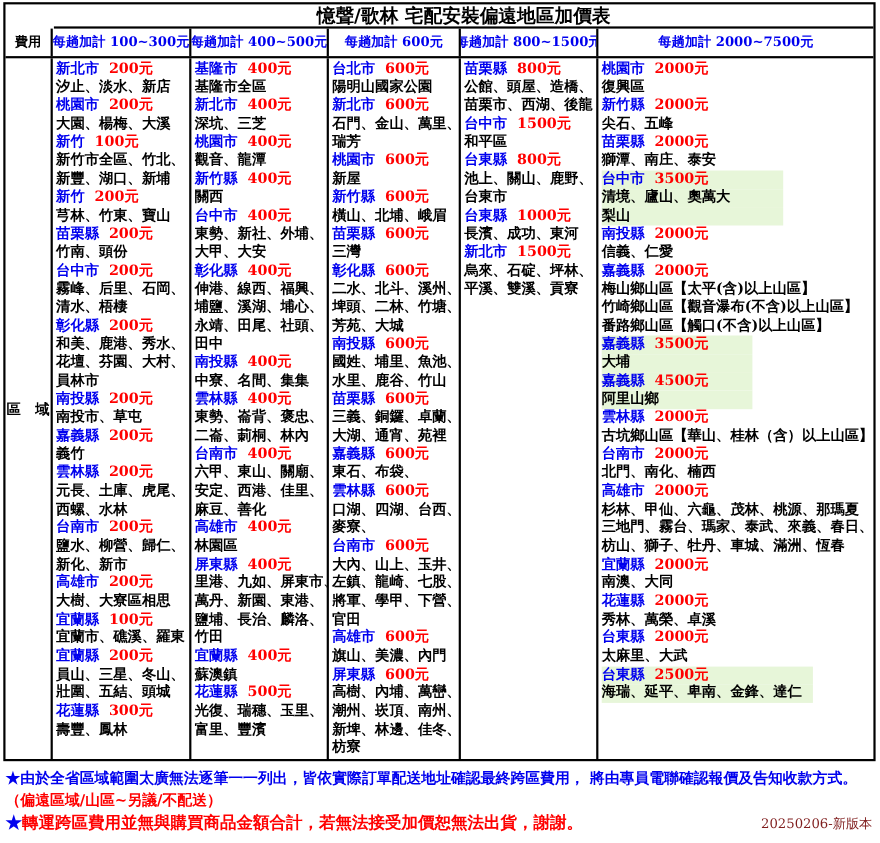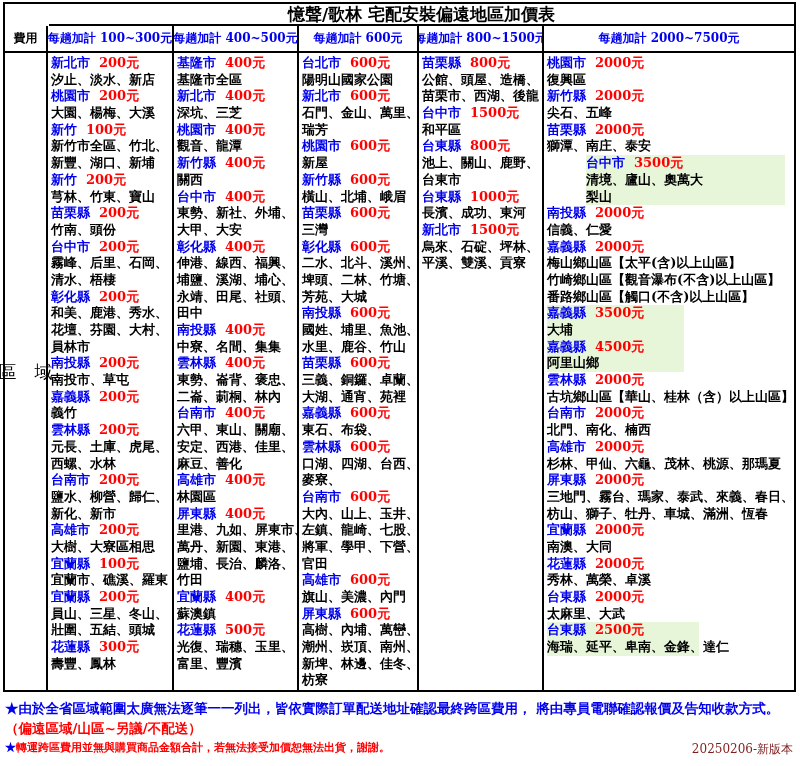--- a/index.html
+++ b/index.html
@@ -9,42 +9,42 @@
   body{width:800px;height:766px;background:#fff;font-family:"DejaVu Serif","Liberation Serif",serif;overflow:hidden;}
   .page{width:800px;height:766px;position:relative;padding:2px 3px 0 3px;}
   .tbl{width:793px;border:2px solid var(--line);}
   .title-row{height:22px;border-bottom:2px solid var(--line);display:flex;align-items:center;justify-content:center;
     font-size:17px;font-weight:bold;color:#000;margin-left:44px;}
   .hdr-row{display:flex;height:27px;border-bottom:2px solid var(--line);}
   .hdr-cell{display:flex;align-items:center;justify-content:center;font-size:12px;font-weight:bold;color:var(--blue);
     border-left:2px solid var(--line);overflow:hidden;white-space:nowrap;}
   .hdr-cell:first-child{border-left:none;color:#000;}
   .body-row{display:flex;height:637px;}
-  .lbl-col{display:flex;align-items:center;justify-content:center;font-size:18px;font-weight:normal;color:#000;white-space:nowrap;}
+  .lbl-col{display:flex;align-items:center;justify-content:center;font-size:13px;font-weight:bold;color:#000;white-space:nowrap;}
   .body-col{border-left:2px solid var(--line);padding:2px 0 0 3px;overflow:hidden;}
   .w-lbl{width:41px;flex:0 0 41px;}
   .w-c1{width:126px;flex:0 0 126px;}
   .w-c2{width:125px;flex:0 0 125px;}
   .w-c3{width:120px;flex:0 0 120px;}
   .w-c4{width:125px;flex:0 0 125px;}
   .w-c5{flex:1 1 auto;}
   .line{height:16.7px;line-height:16.7px;font-size:13px;font-weight:bold;color:#000;white-space:nowrap;}
   .rg{color:var(--blue);}
   .pr{color:var(--red);margin-left:9px;}
   .hl{background:var(--hl);}
-  .hl1{width:199px;margin-left:39px;}
+  .hl1{width:165px;}
   .hl2{width:137px;}
-  .hl3{width:152px;}
+  .hl3{width:192px;}
   .notes{padding:6px 2px 0 2px;}
   .note{font-size:13.5px;font-weight:bold;line-height:20px;white-space:nowrap;}
   .note .star{color:var(--blue);}
   .note-blue{color:var(--blue);}
   .note-red{color:var(--red);}
   .note3-row{display:flex;justify-content:space-between;align-items:flex-end;}
-  .note-big{font-size:11px;}
+  .note-big{font-size:15px;}
   .version{font-size:12px;font-weight:normal;color:#7f1d1d;padding-right:2px;}
 </style>
 </head>
 <body>
 
 <div class="page">
   <div class="tbl">
     <div class="title-row">憶聲/歌林 宅配安裝偏遠地區加價表</div>
     <div class="hdr-row">
       <div class="hdr-cell w-lbl">費用</div>
@@ -208,21 +208,20 @@
           <div class="line hl hl2"><span class="rg">嘉義縣</span><span class="pr">3500元</span></div>
           <div class="line hl hl2">大埔</div>
           <div class="line hl hl2"><span class="rg">嘉義縣</span><span class="pr">4500元</span></div>
           <div class="line hl hl2">阿里山鄉</div>
           <div class="line"><span class="rg">雲林縣</span><span class="pr">2000元</span></div>
           <div class="line">古坑鄉山區【華山、桂林（含）以上山區】</div>
           <div class="line"><span class="rg">台南市</span><span class="pr">2000元</span></div>
           <div class="line">北門、南化、楠西</div>
           <div class="line"><span class="rg">高雄市</span><span class="pr">2000元</span></div>
           <div class="line">杉林、甲仙、六龜、茂林、桃源、那瑪夏</div>
-          <div class="line"><span class="rg">屏東縣</span><span class="pr">2000元</span></div>
           <div class="line">三地門、霧台、瑪家、泰武、來義、春日、</div>
           <div class="line">枋山、獅子、牡丹、車城、滿洲、恆春</div>
           <div class="line"><span class="rg">宜蘭縣</span><span class="pr">2000元</span></div>
           <div class="line">南澳、大同</div>
           <div class="line"><span class="rg">花蓮縣</span><span class="pr">2000元</span></div>
           <div class="line">秀林、萬榮、卓溪</div>
           <div class="line"><span class="rg">台東縣</span><span class="pr">2000元</span></div>
           <div class="line">太麻里、大武</div>
           <div class="line hl hl3"><span class="rg">台東縣</span><span class="pr">2500元</span></div>
           <div class="line hl hl3">海瑞、延平、卑南、金鋒、達仁</div>

